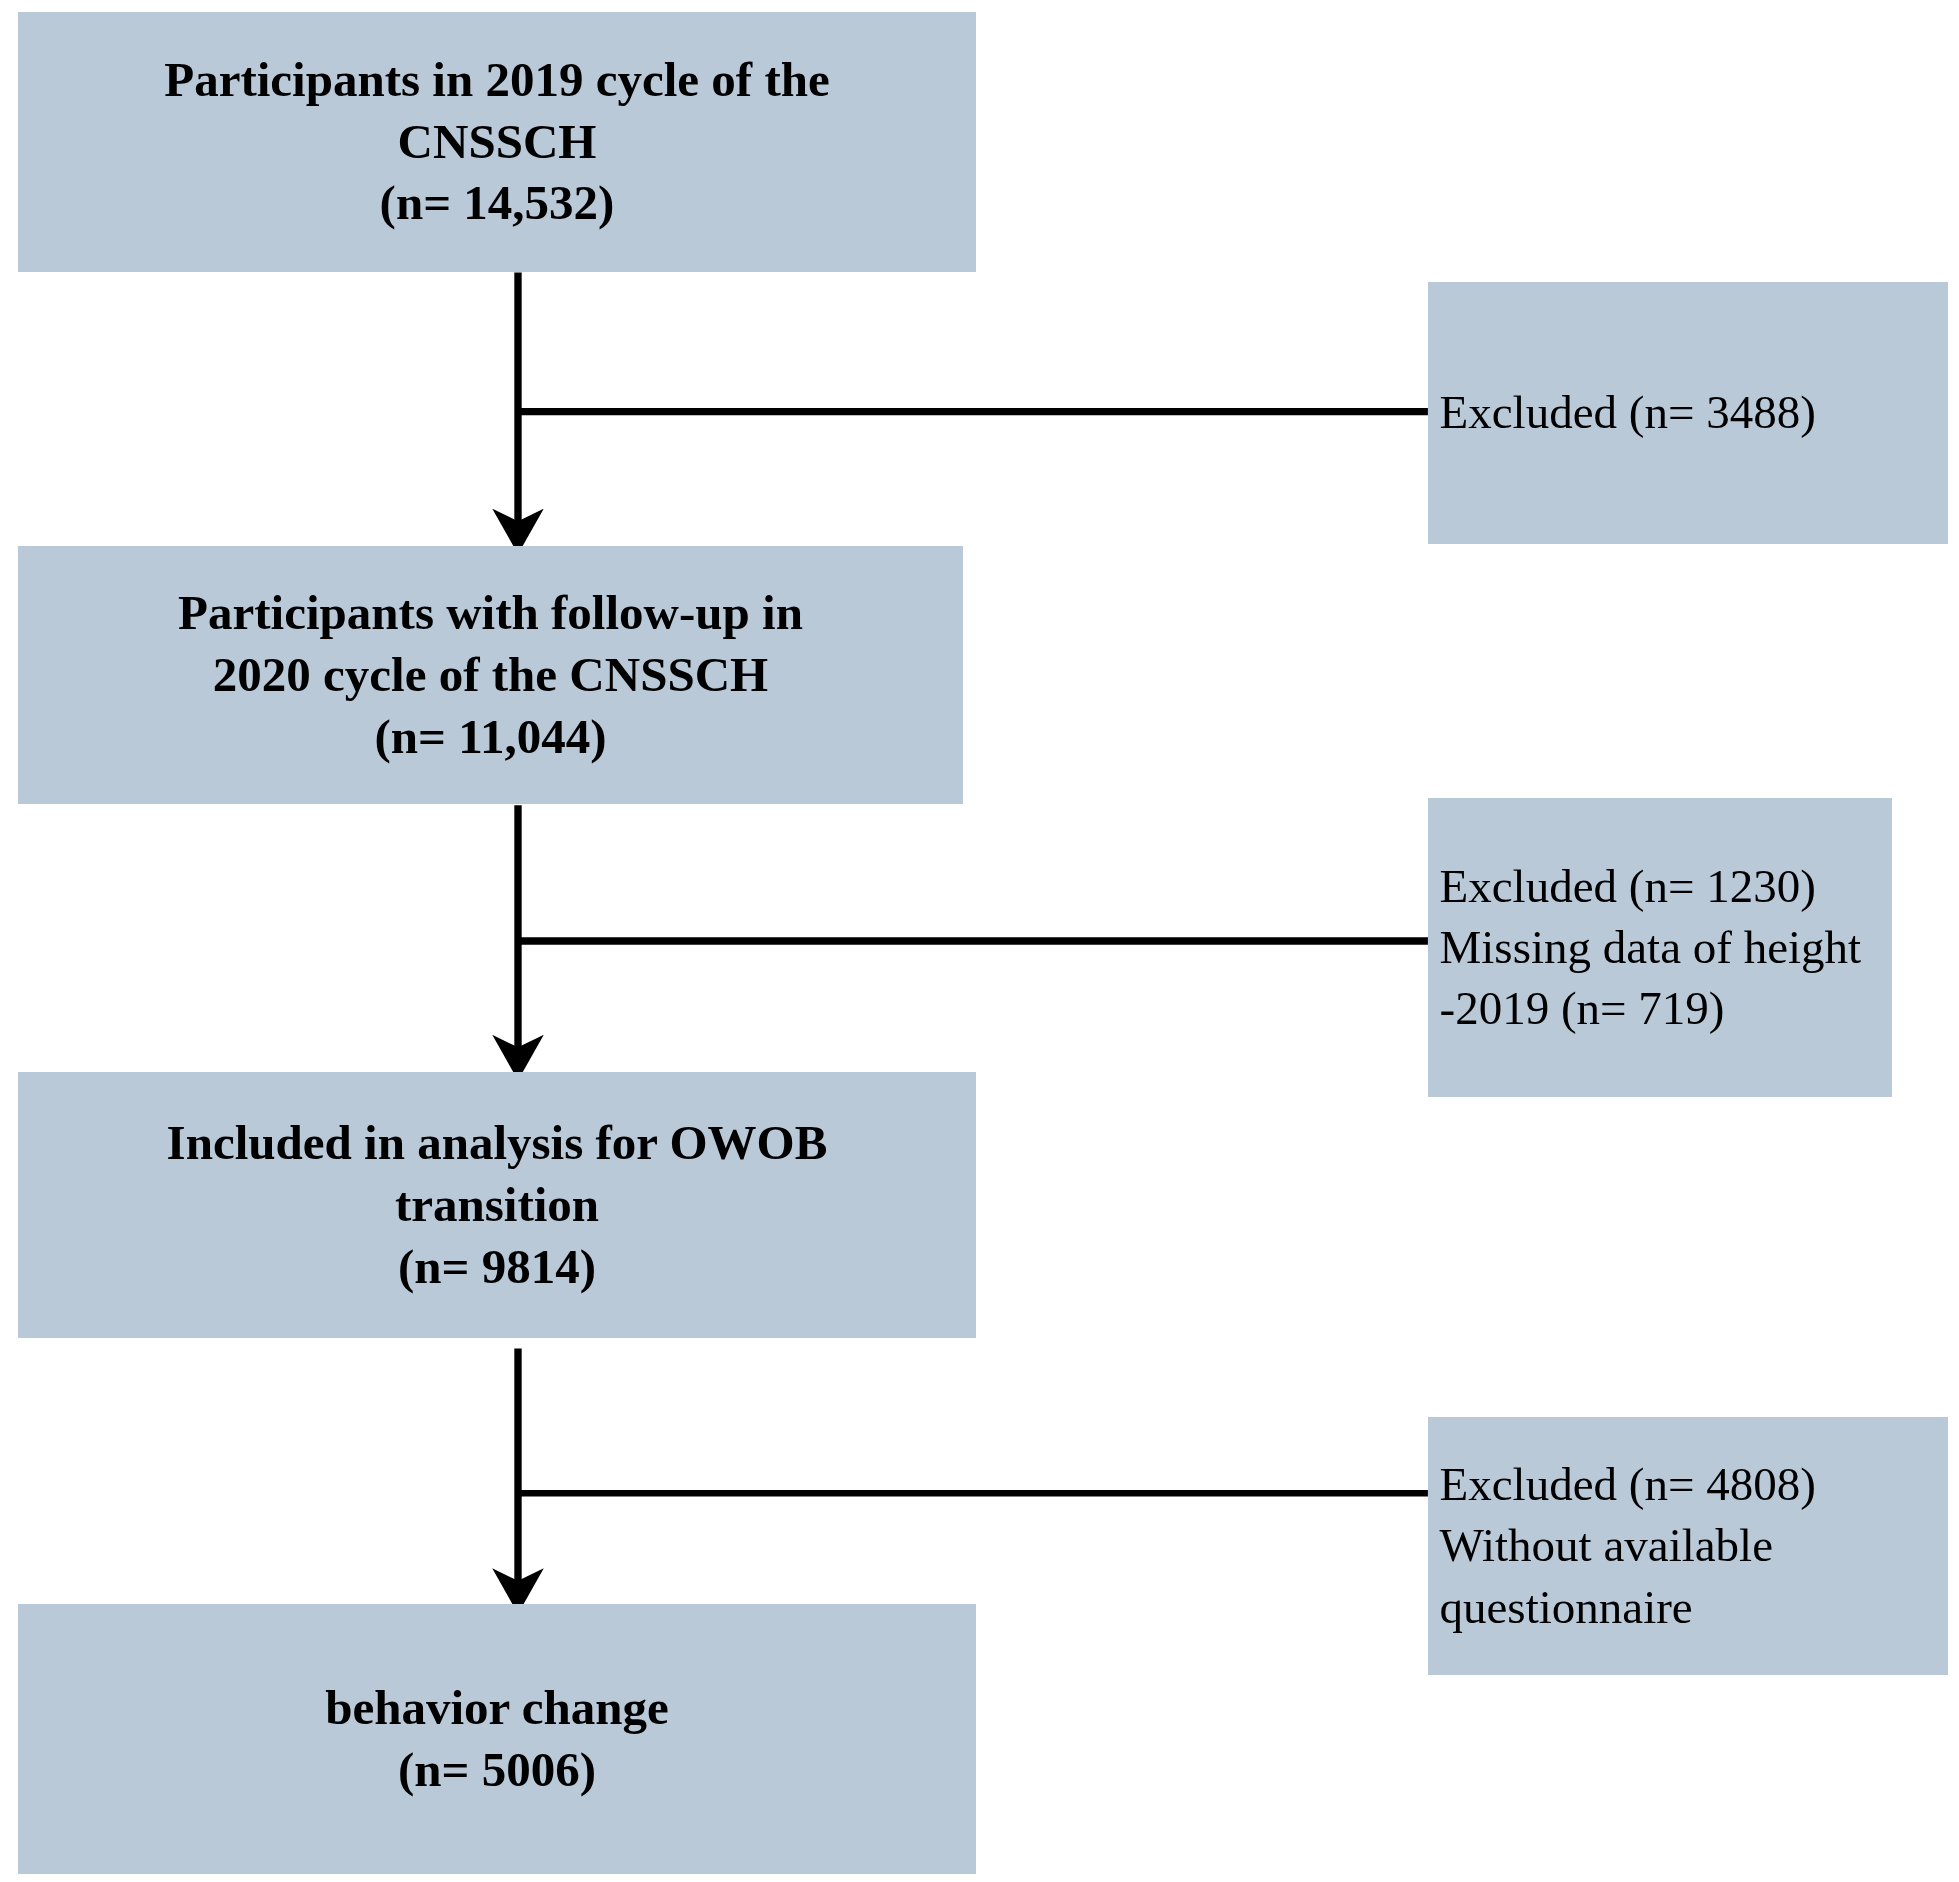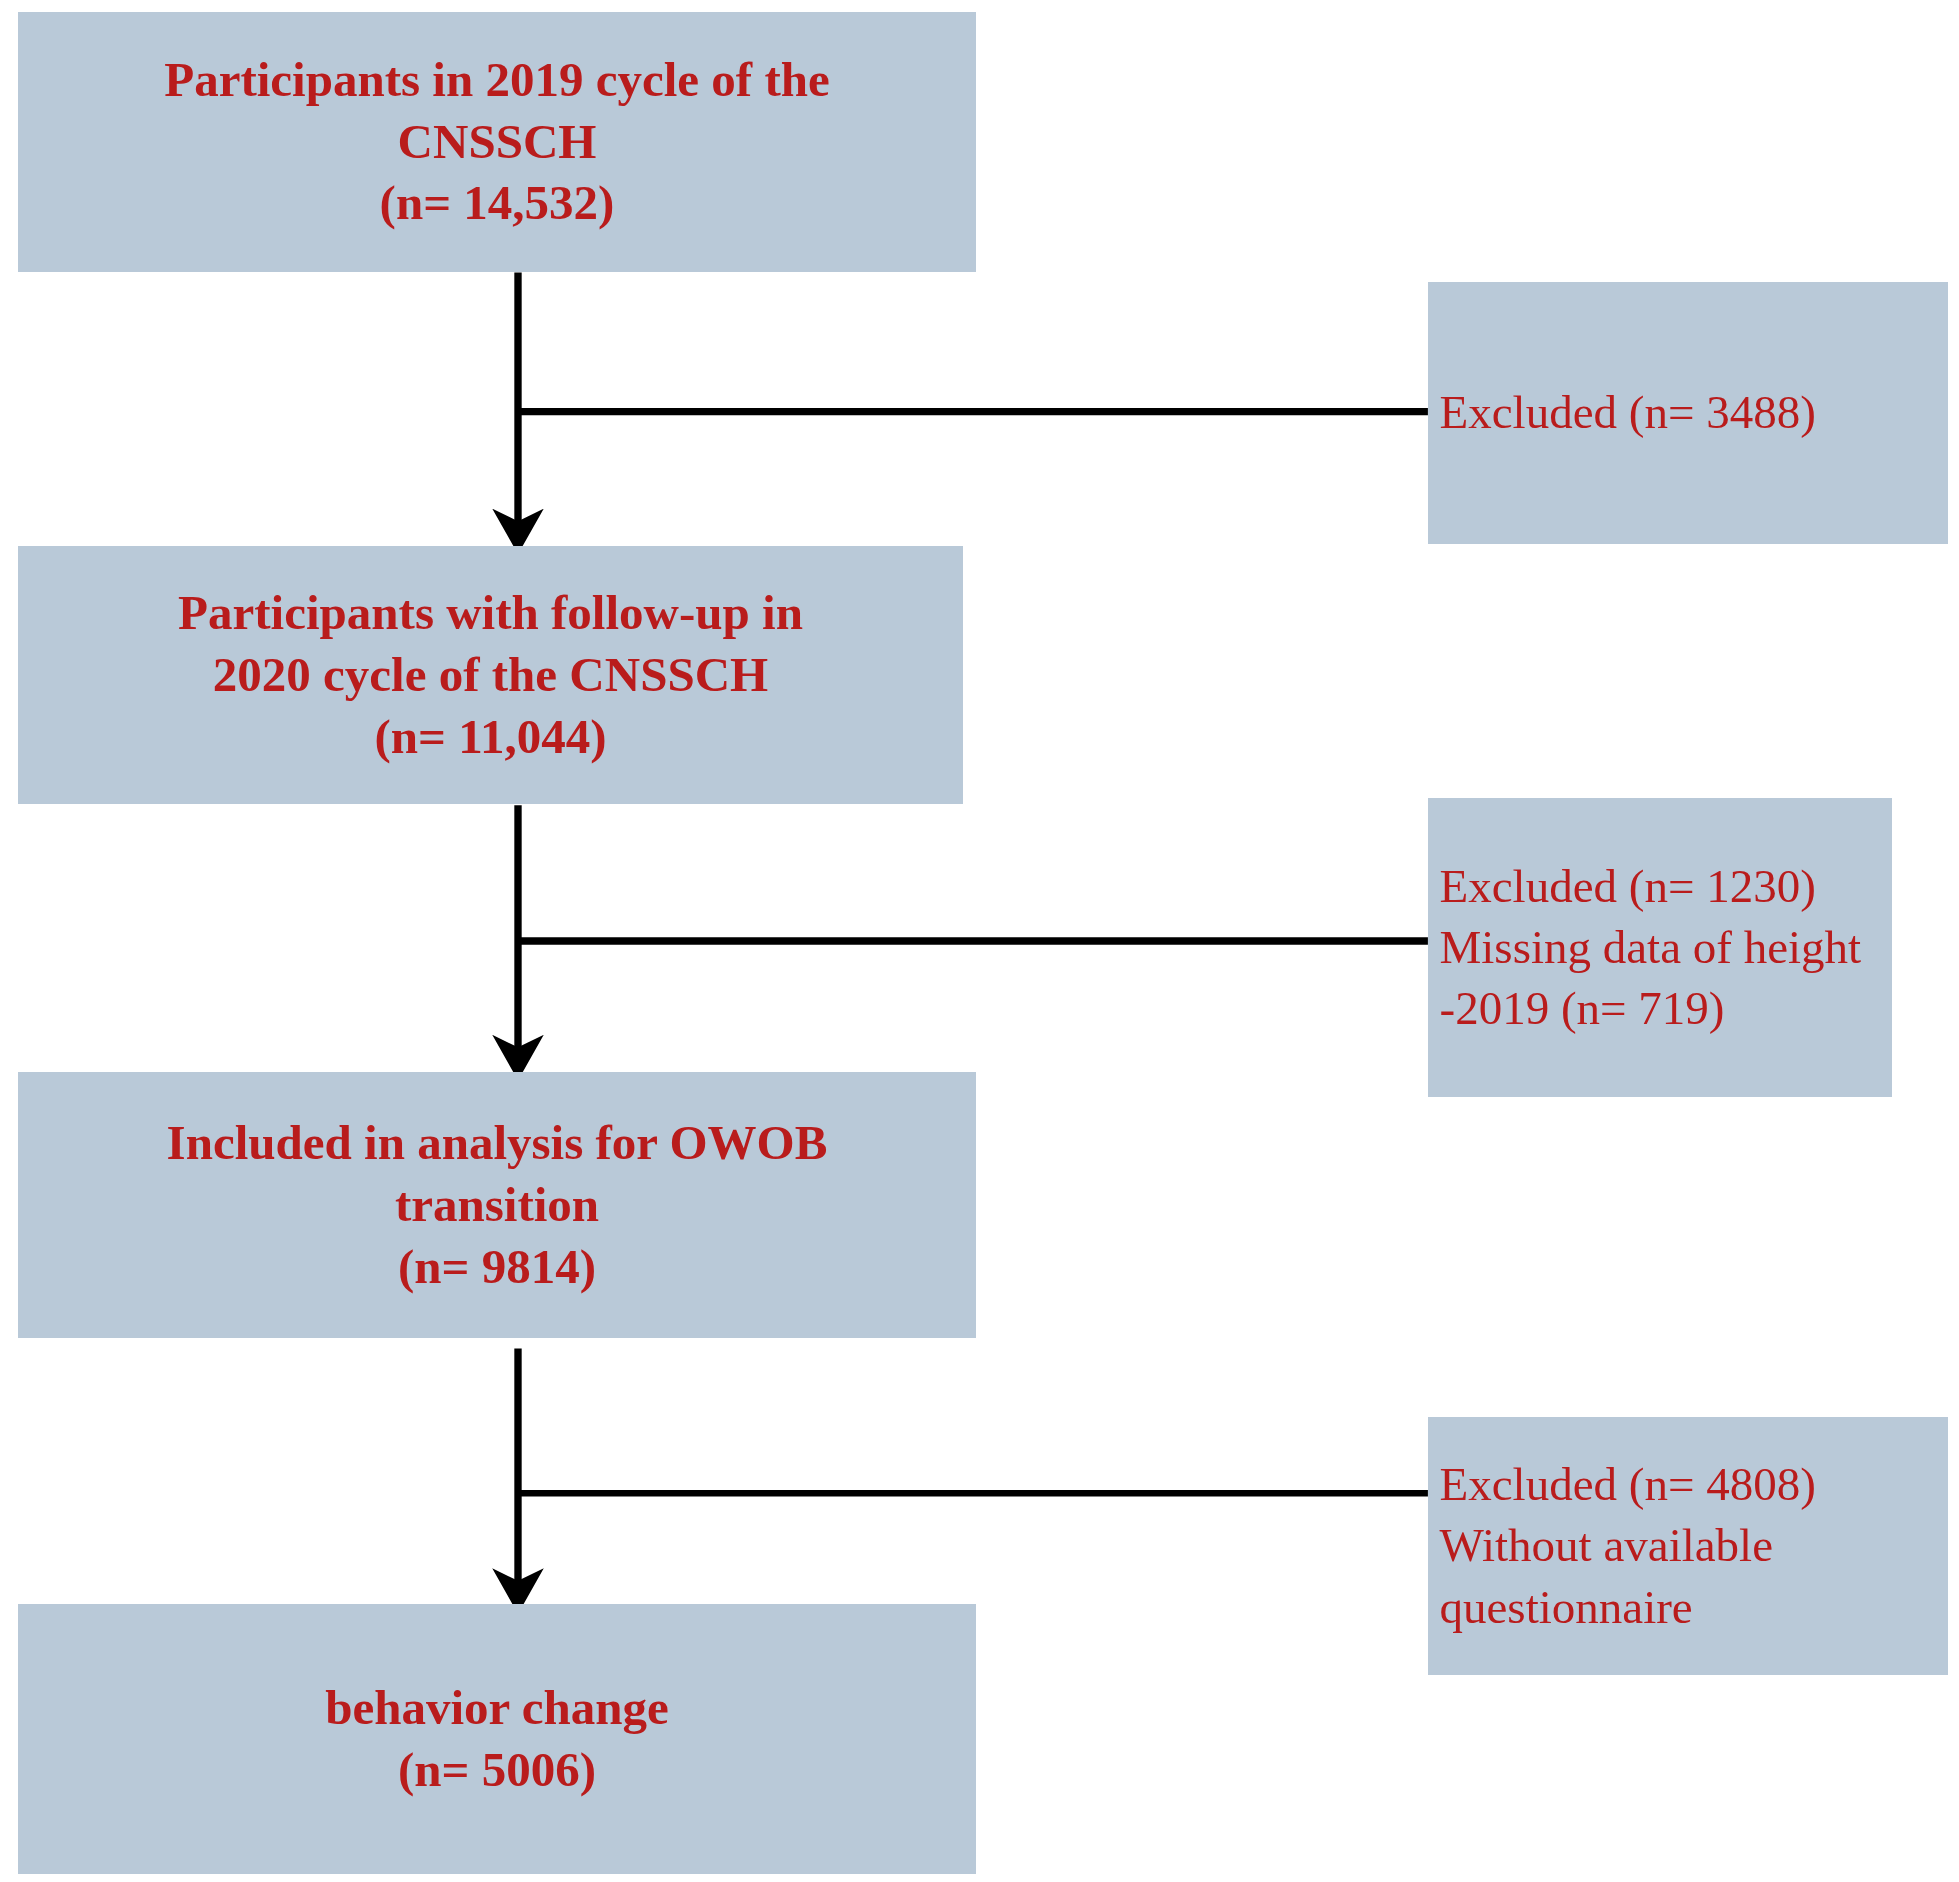--- a/index.html
+++ b/index.html
@@ -15,21 +15,21 @@
     background: #ffffff;
     overflow: hidden;
     font-family: "Liberation Serif", "DejaVu Serif", serif;
   }
 
   
   .node {
     position: absolute;
     background: #b9c9d8;
     box-sizing: border-box;
-    color: #b91c1c;
+    color: #000000;
   }
   .node.main {
     display: flex;
     flex-direction: column;
     align-items: center;
     justify-content: center;
     text-align: center;
     font-weight: bold;
     font-size: 49px;
     line-height: 1.26;

